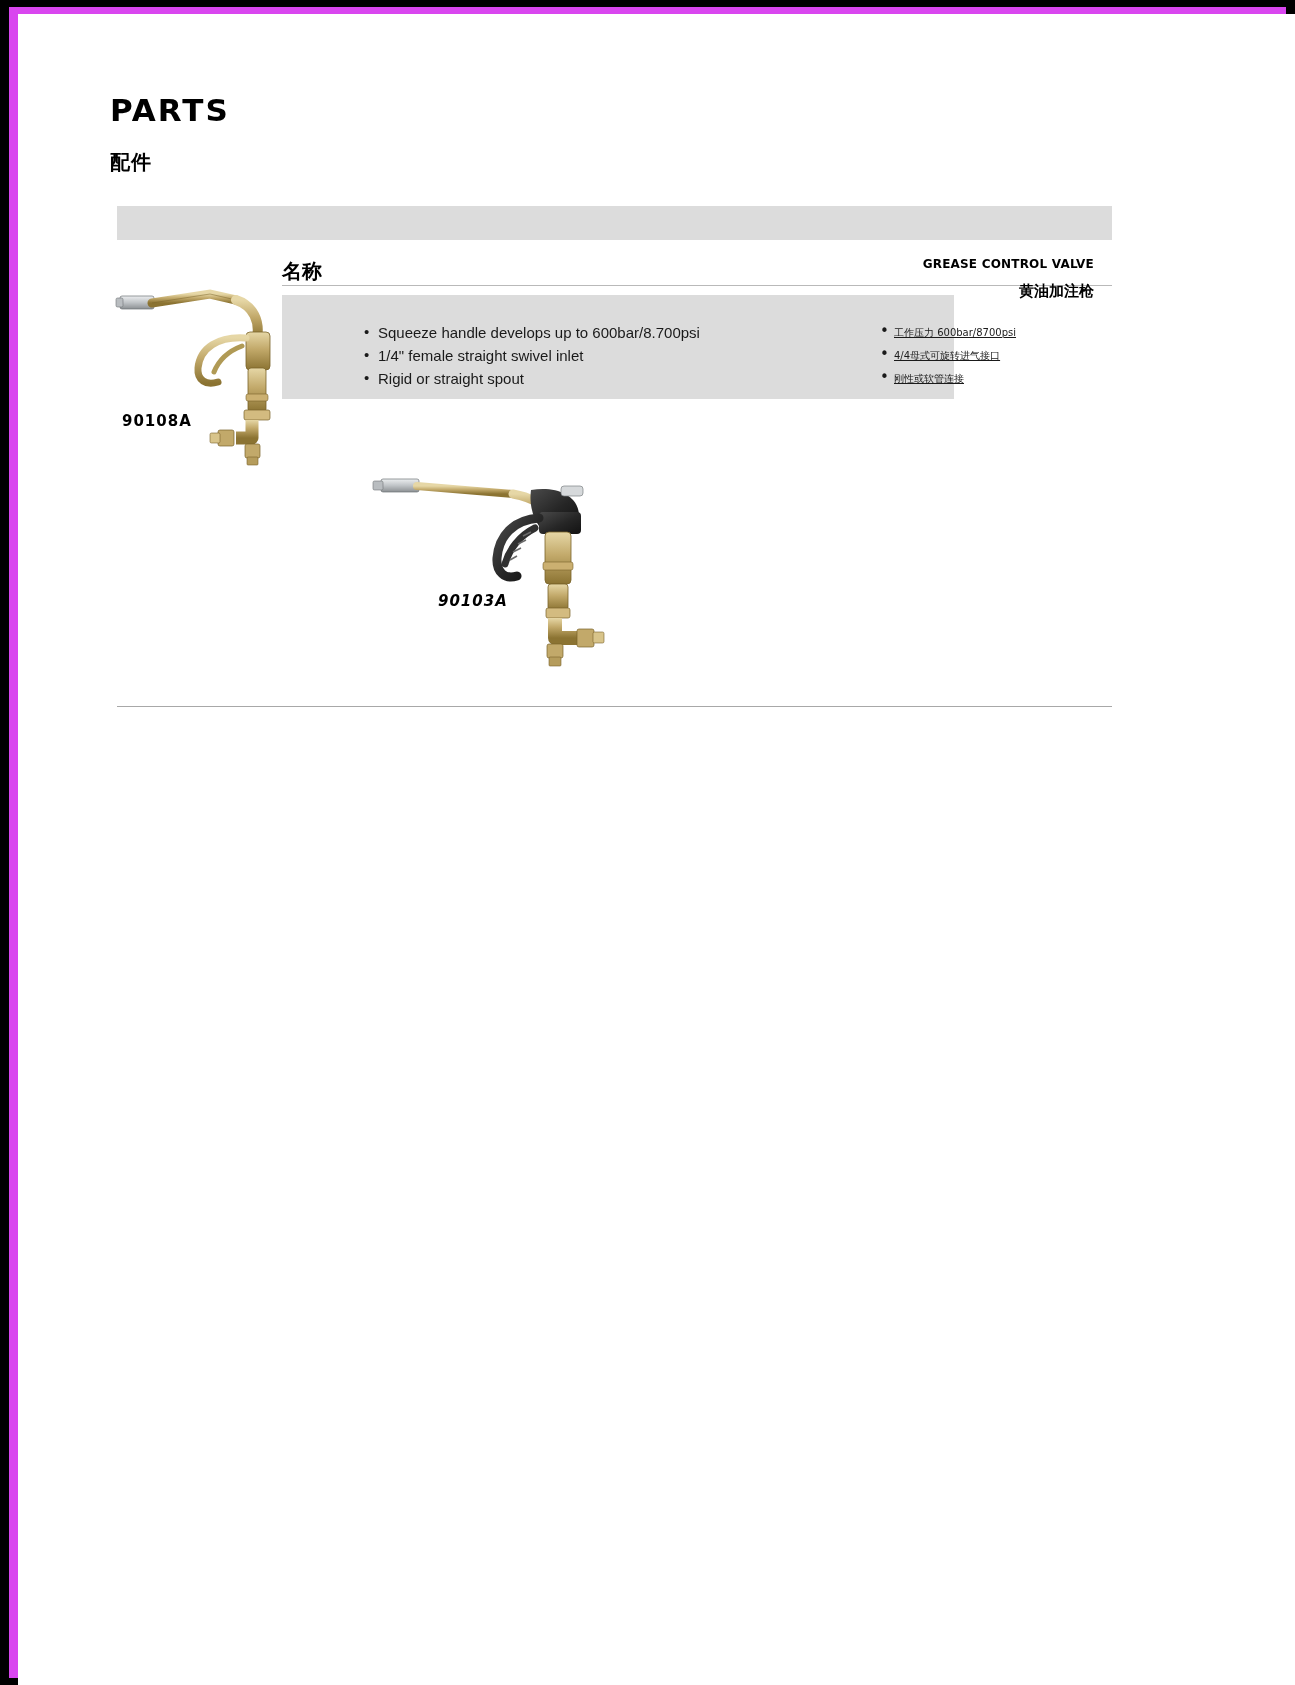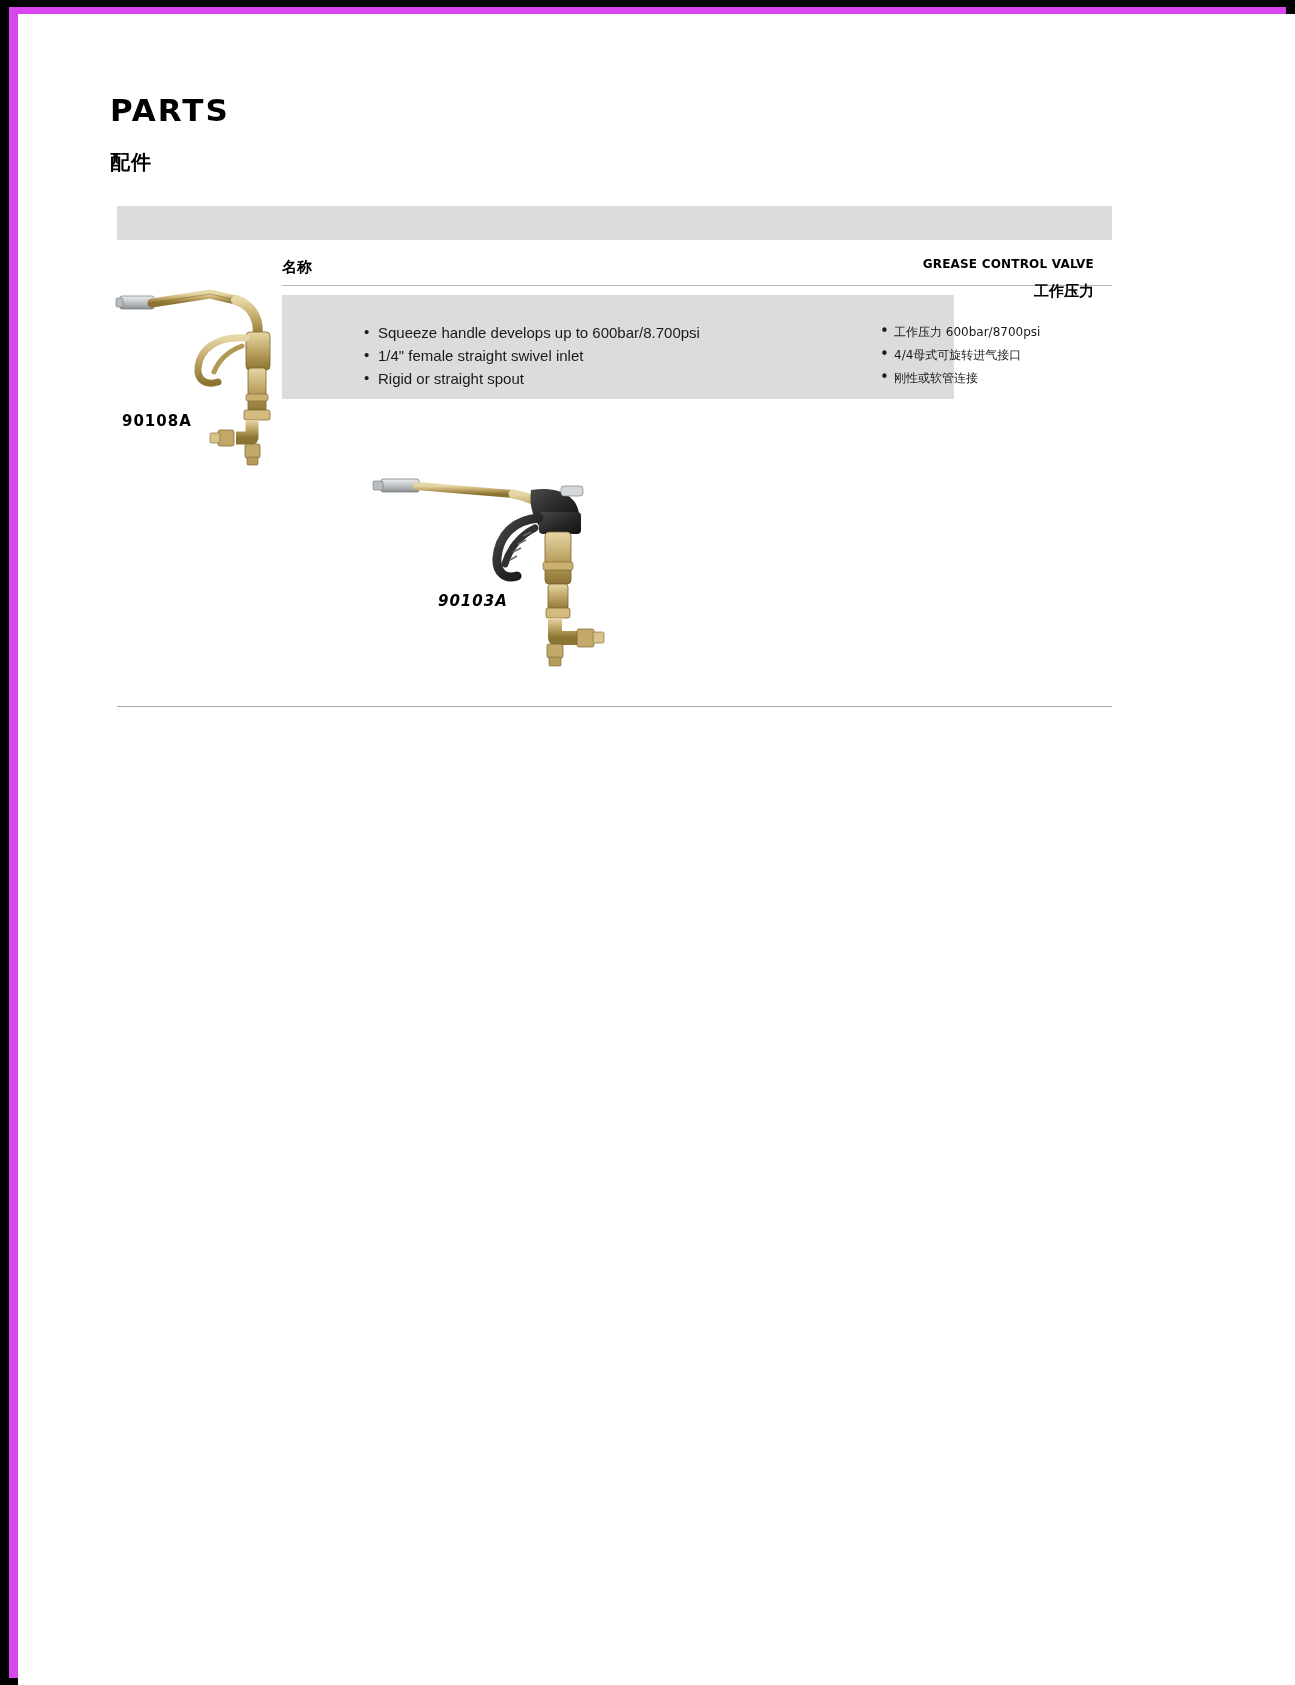--- a/index.html
+++ b/index.html
@@ -69,21 +69,21 @@
     background: #dcdcdc;
   }
 
   
   .name-label {
     position: absolute;
     left: 264px;
     top: 244px;
     font-family: "DejaVu Sans", sans-serif;
     font-weight: bold;
-    font-size: 15px;
+    font-size: 20px;
     color: #000000;
   }
   .name-rule {
     position: absolute;
     left: 264px;
     top: 271px;
     width: 830px;
     height: 1px;
     background: #b9b9b9;
   }
@@ -144,21 +144,22 @@
   .feat-item::before {
     content: "\2022";
     position: absolute;
     left: 0;
     top: -1px;
     font-size: 15px;
     color: #1a1a1a;
   }
   .feat-item.cn {
     font-family: "DejaVu Sans", sans-serif;
-    font-size: 12px;
+    font-size: 10px;
+    text-decoration: underline;
   }
 
   
   .bottom-rule {
     position: absolute;
     left: 99px;
     top: 692px;
     width: 995px;
     height: 1px;
     background: #a8a8a8;
@@ -191,21 +192,21 @@
       <div class="title-en">PARTS</div>
       <div class="title-cn">配件</div>
     </div>
 
     <div class="top-band"></div>
 
     <div class="name-label">名称</div>
     <div class="name-rule"></div>
 
     <div class="prod-title-en">GREASE CONTROL VALVE</div>
-    <div class="prod-title-cn">工作压力</div>
+    <div class="prod-title-cn">黄油加注枪</div>
 
     <div class="features-box">
       <div class="feat-col-en">
         <div class="feat-item">Squeeze handle develops up to 600bar/8.700psi</div>
         <div class="feat-item">1/4" female straight swivel inlet</div>
         <div class="feat-item">Rigid or straight spout</div>
       </div>
       <div class="feat-col-cn">
         <div class="feat-item cn">工作压力 600bar/8700psi</div>
         <div class="feat-item cn">4/4母式可旋转进气接口</div>

